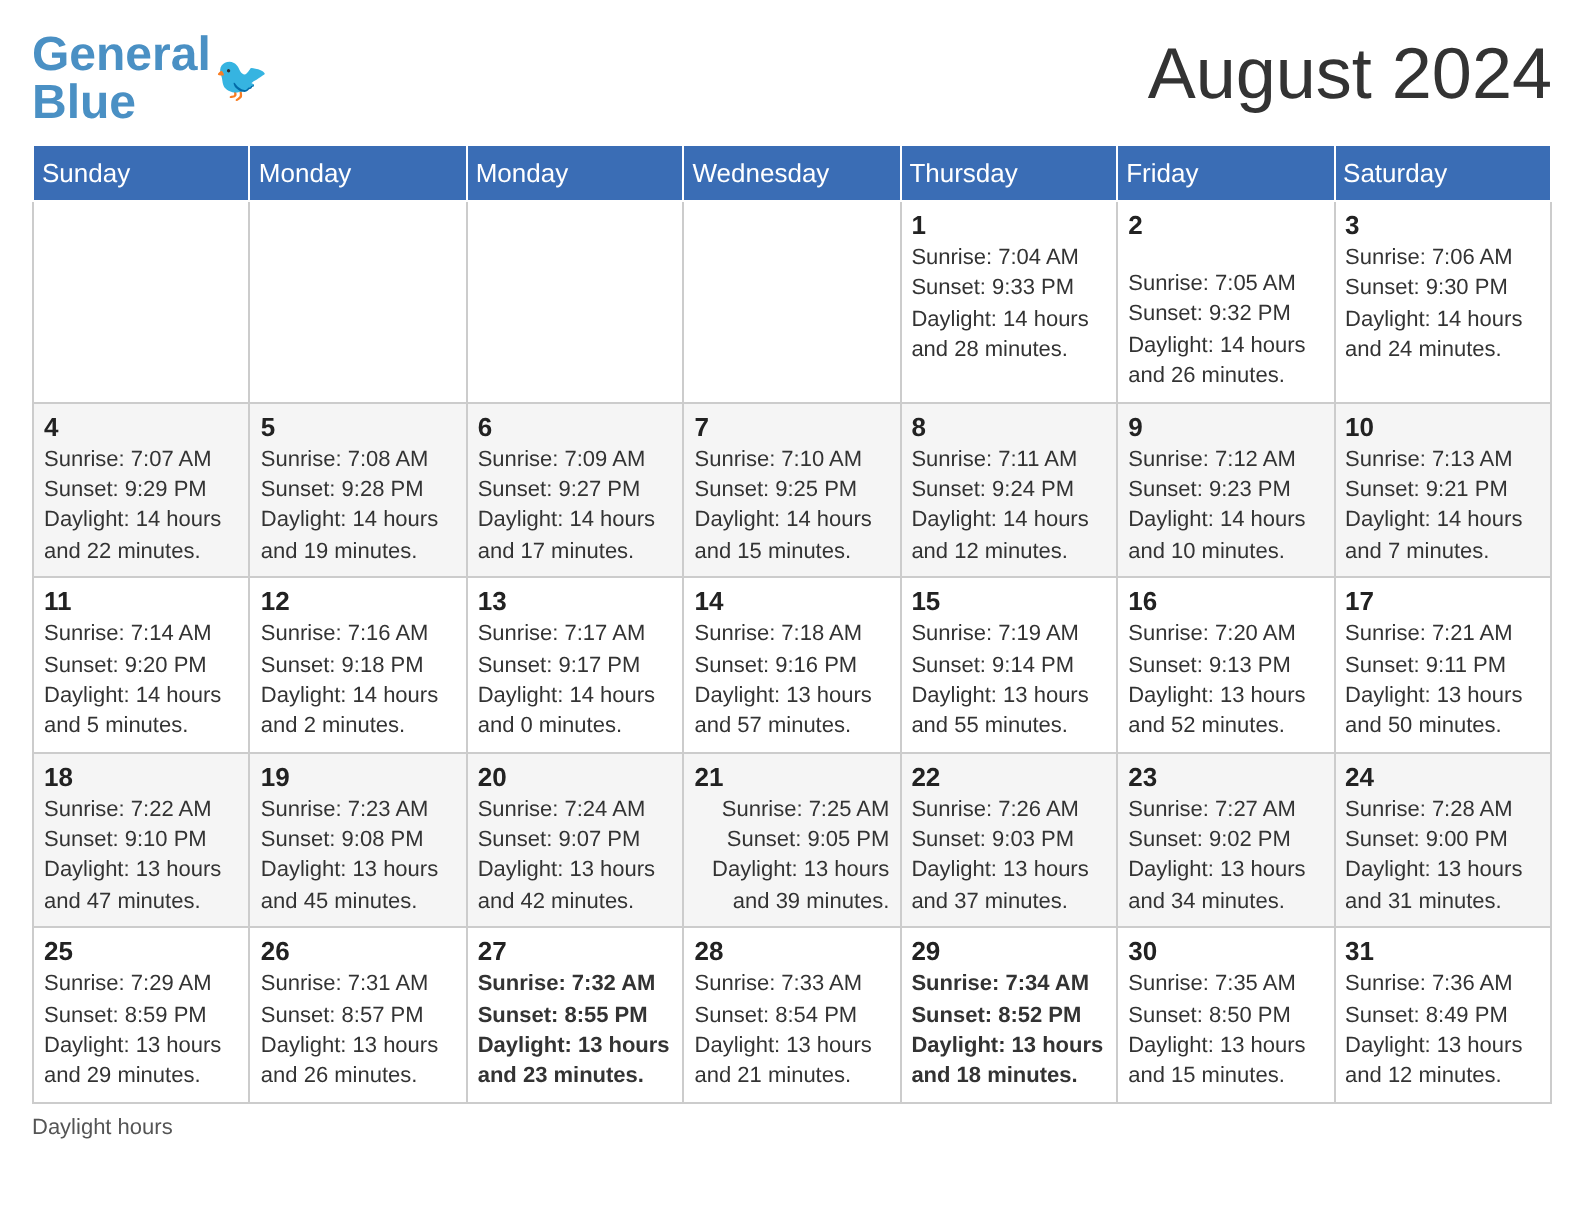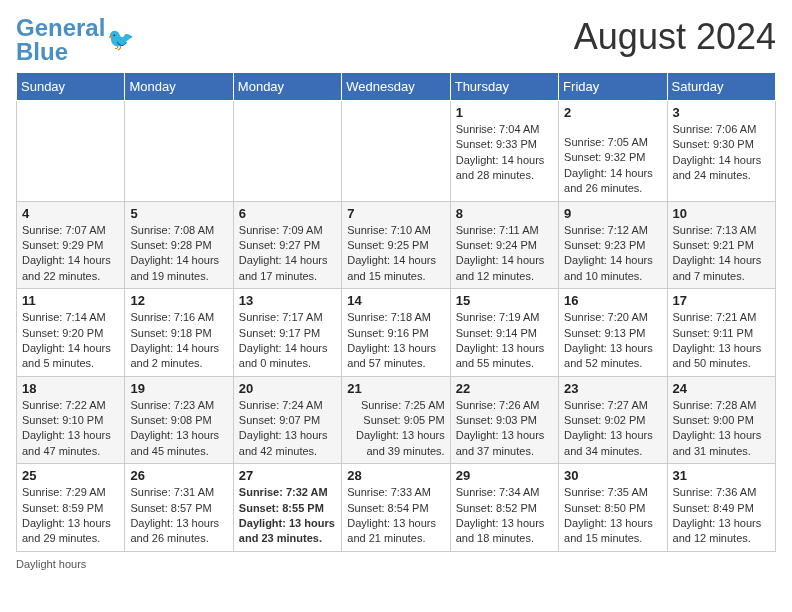--- a/index.html
+++ b/index.html
@@ -324,21 +324,21 @@
         </td>
         <td>
           <span class="day-num">28</span>
           <div class="day-info" style="white-space: pre-line;">Sunrise: 7:33 AM
 Sunset: 8:54 PM
 Daylight: 13 hours
 and 21 minutes.</div>
         </td>
         <td>
           <span class="day-num">29</span>
-          <div class="day-info" style="white-space: pre-line;">Sunrise: 7:34 AM
+          <div class="day-info" style="white-space: pre-line; font-weight: bold;">Sunrise: 7:34 AM
 Sunset: 8:52 PM
 Daylight: 13 hours
 and 18 minutes.</div>
         </td>
         <td>
           <span class="day-num">30</span>
           <div class="day-info" style="white-space: pre-line;">Sunrise: 7:35 AM
 Sunset: 8:50 PM
 Daylight: 13 hours
 and 15 minutes.</div>

